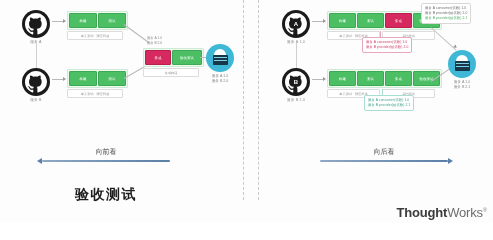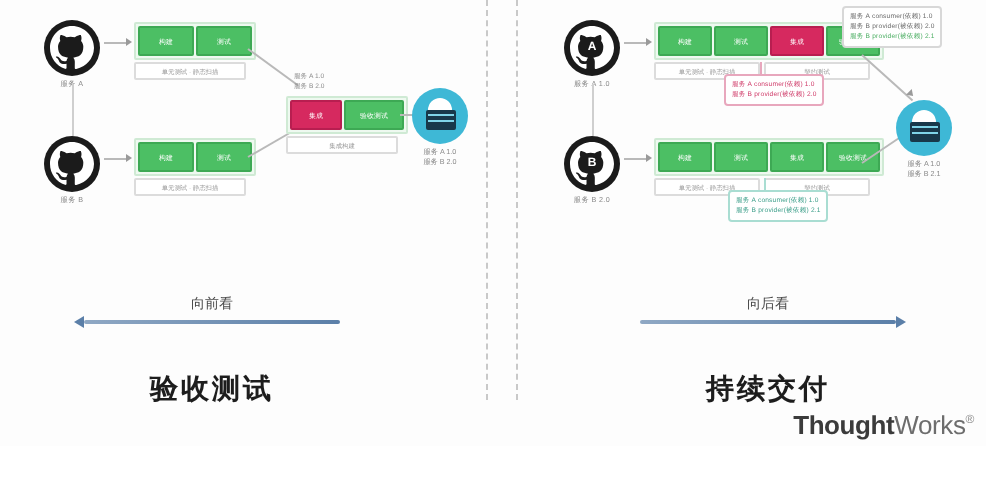--- a/index.html
+++ b/index.html
@@ -318,18 +318,17 @@
         <div>服务 B 2.1</div>
       </div>
     </div>
 
     <div class="dirwrap" style="left:62px;top:160px;width:128px;">
       <span class="dirlabel">向后看</span>
       <div class="dirline" style="width:128px;"></div>
       <div class="dirhead r"></div>
     </div>
 
-    <div class="caption" style="top:186px;left:126px;">持续交付</div>
   </div>
 
   <div class="brand"><b>Thought</b><i>Works</i><sup>®</sup></div>
 
 </div>
 
 </body></html>

